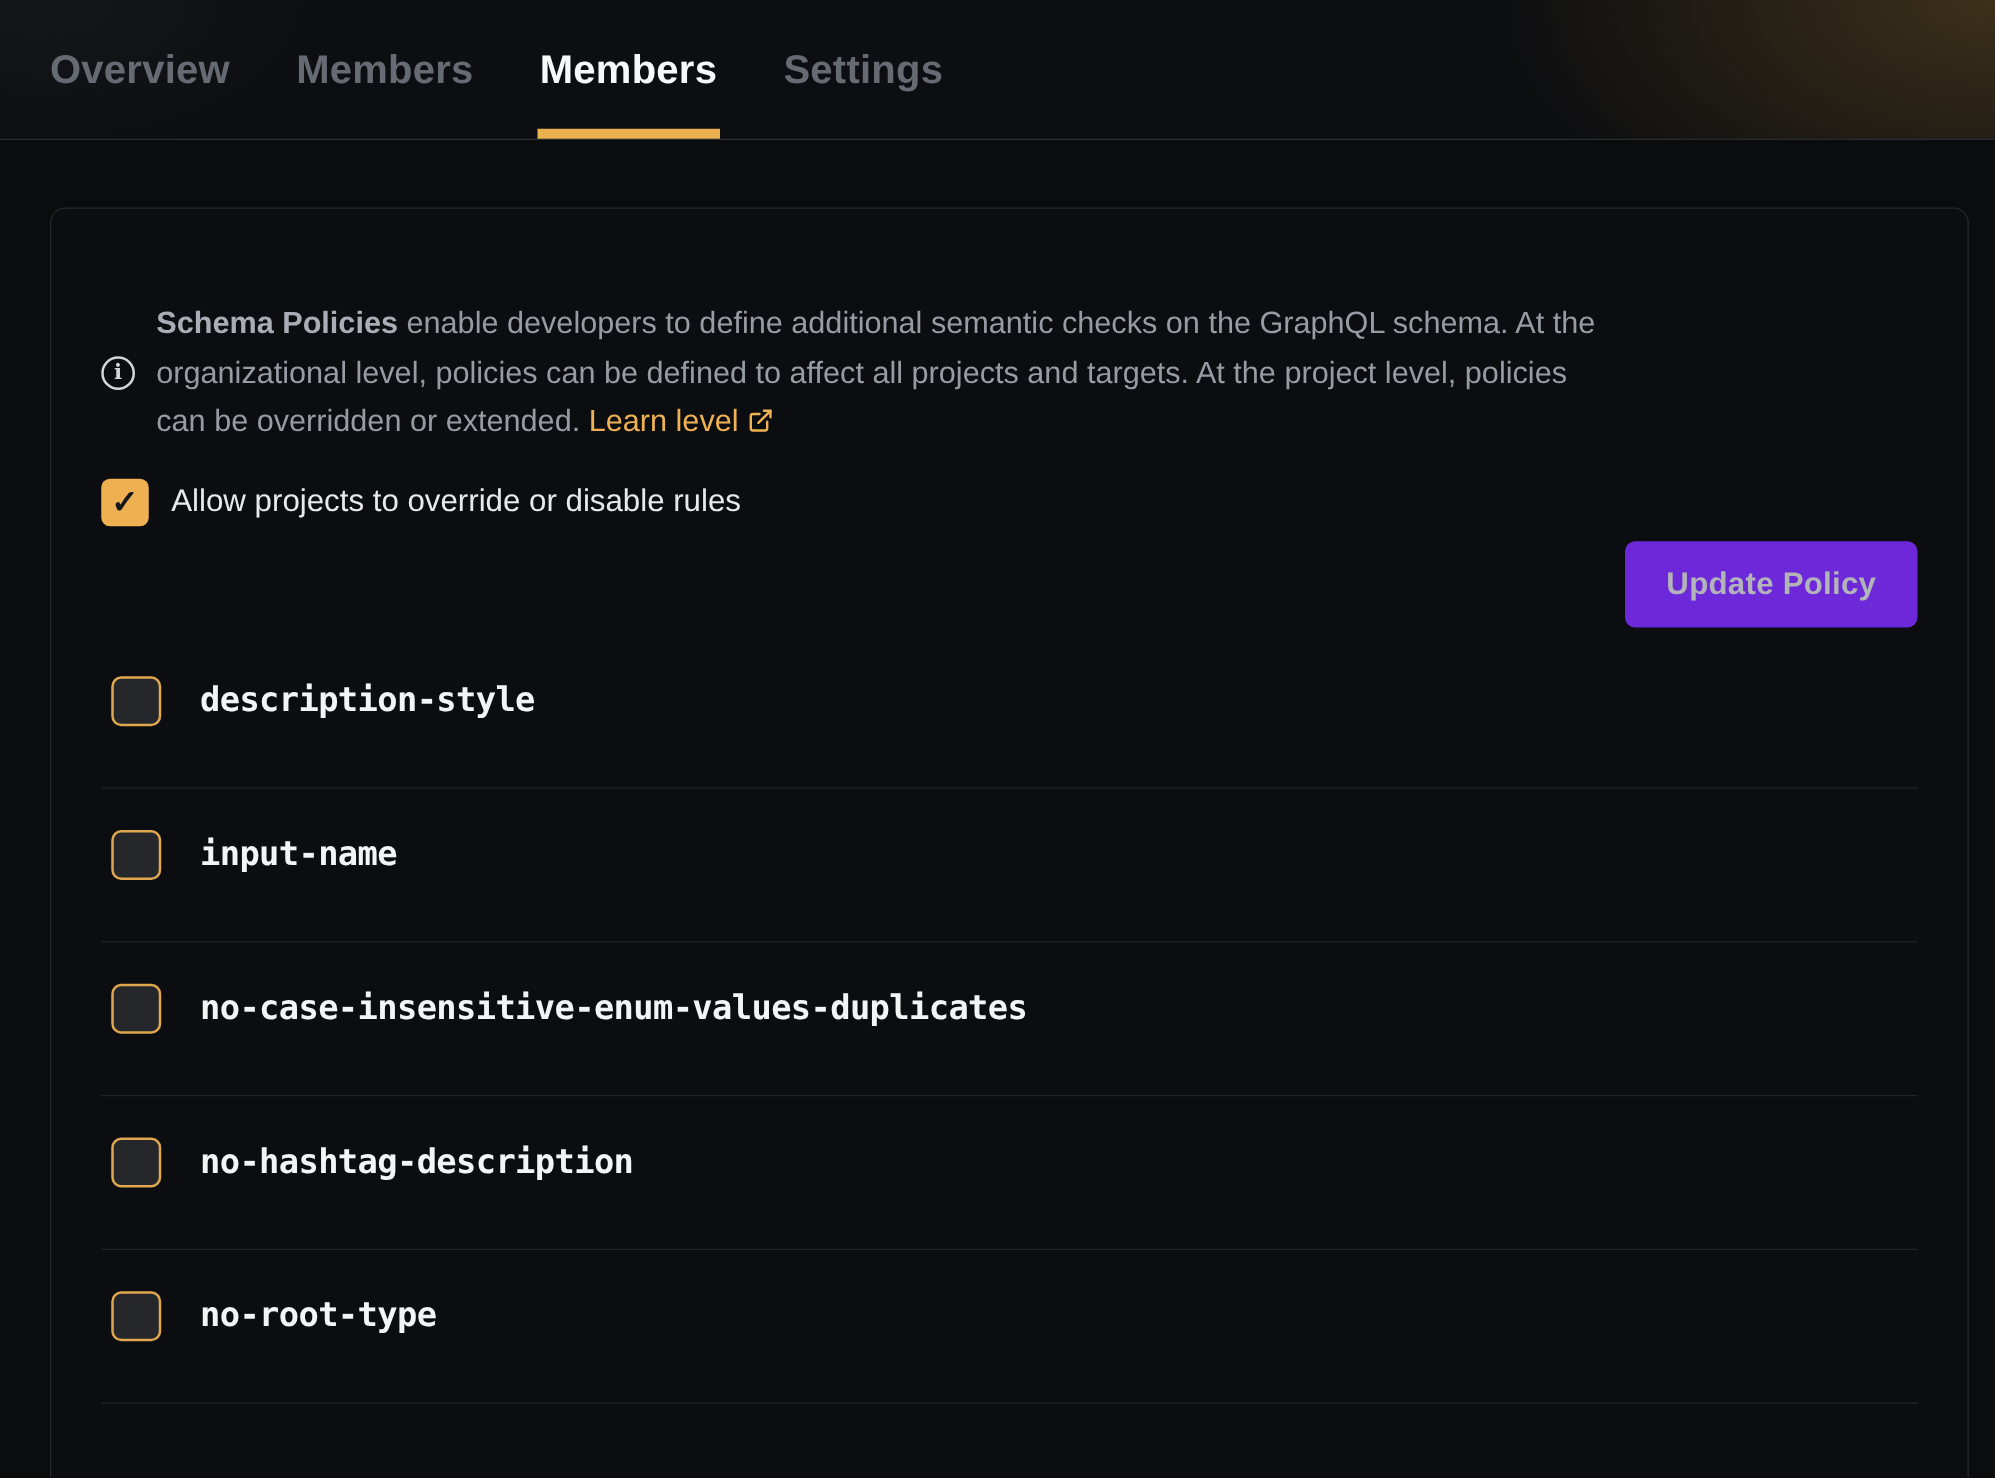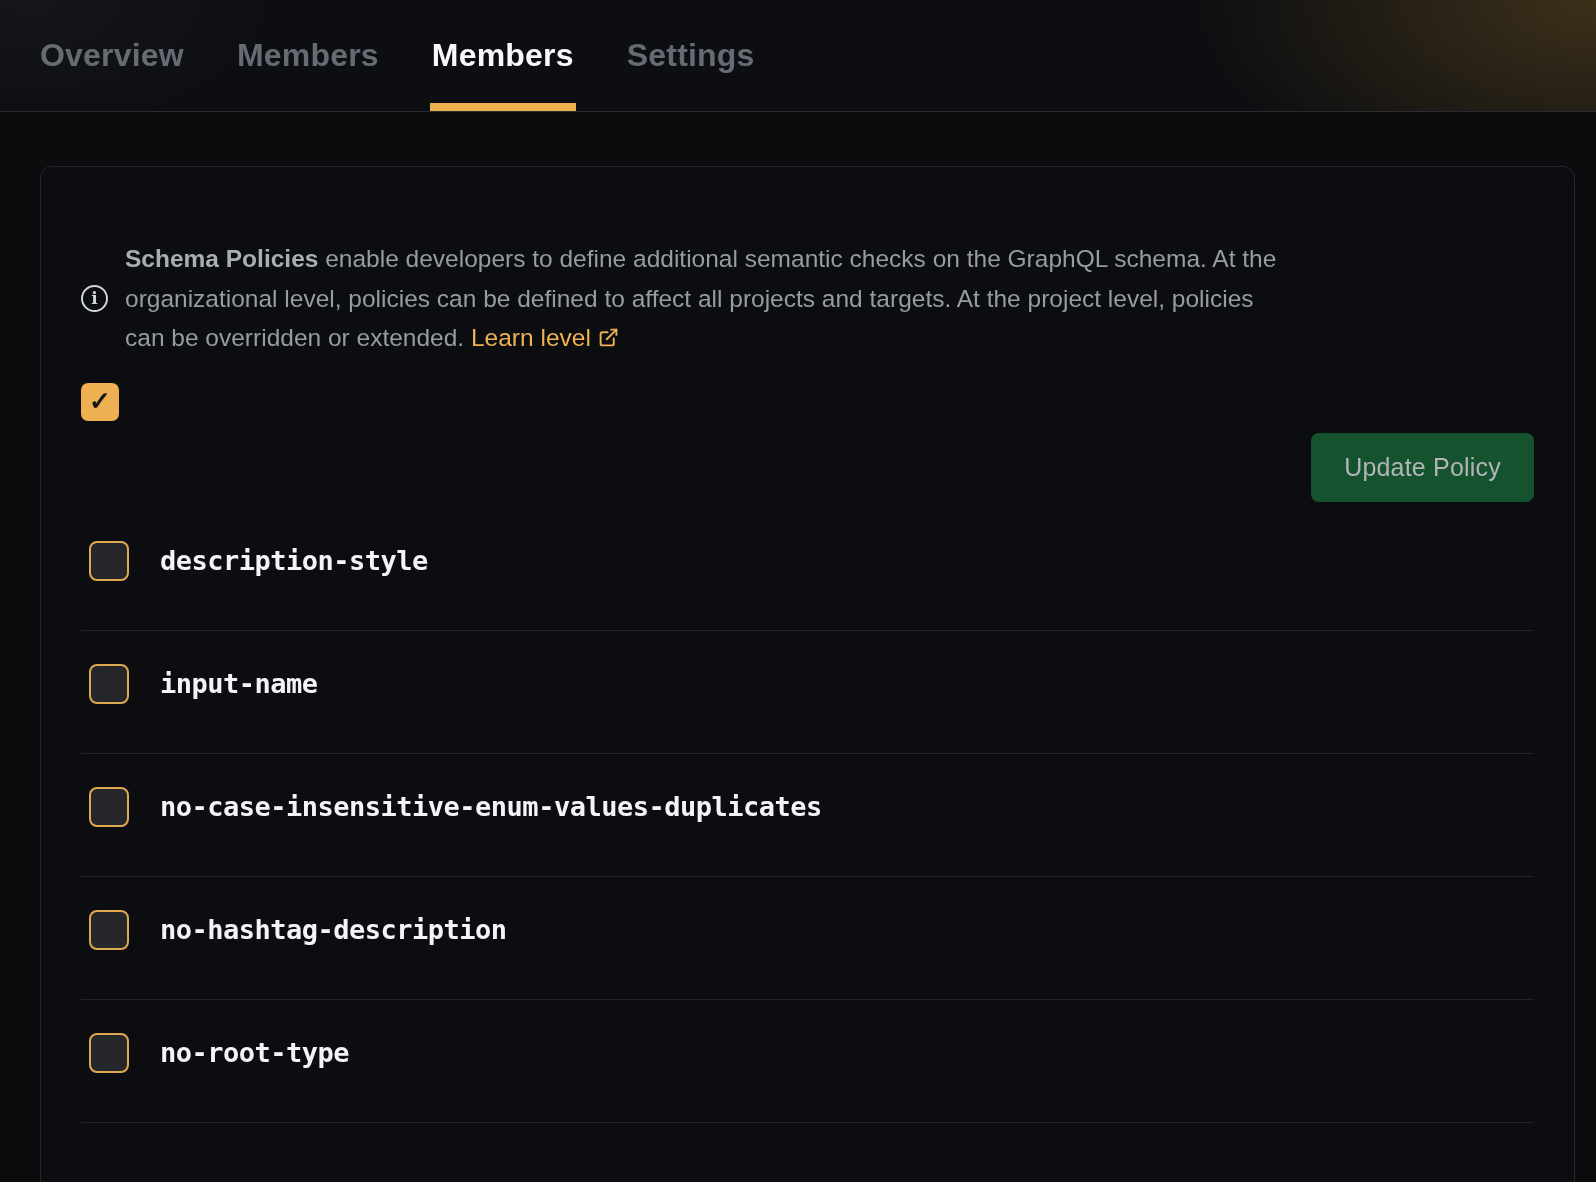--- a/index.html
+++ b/index.html
@@ -124,28 +124,28 @@
     align-items: center;
     justify-content: center;
     font-size: 26px;
     font-weight: 700;
   }
   .allow-label { font-size: 25px; color: #e8e9ec; }
 
   
   .btn-row { display: flex; justify-content: flex-end; margin-top: 12px; }
   .update-btn {
-    background: #14532d;
+    background: #6d28d9;
     color: #b2b4b9;
     border: none;
     border-radius: 8px;
     padding: 20px 33px;
     font-family: inherit;
     font-size: 25px;
-    font-weight: 400;
+    font-weight: 700;
     letter-spacing: 0.2px;
     cursor: pointer;
   }
 
   
   .rules { margin-top: 6px; }
   .rule-row {
     display: flex;
     align-items: center;
     gap: 31px;
@@ -203,20 +203,21 @@
                 <path d="M18 13v6a2 2 0 0 1-2 2H5a2 2 0 0 1-2-2V8a2 2 0 0 1 2-2h6"></path>
                 <polyline points="15 3 21 3 21 9"></polyline>
                 <line x1="10" y1="14" x2="21" y2="3"></line>
               </svg></a>
         </span>
       </p>
     </div>
 
     <label class="allow-row">
       <span class="checkbox-checked">✓</span>
+      <span class="allow-label">Allow projects to override or disable rules</span>
     </label>
 
     <div class="btn-row">
       <button class="update-btn">Update Policy</button>
     </div>
 
     <div class="rules">
 
       <div class="rule-row">
         <span class="rule-checkbox"></span>

